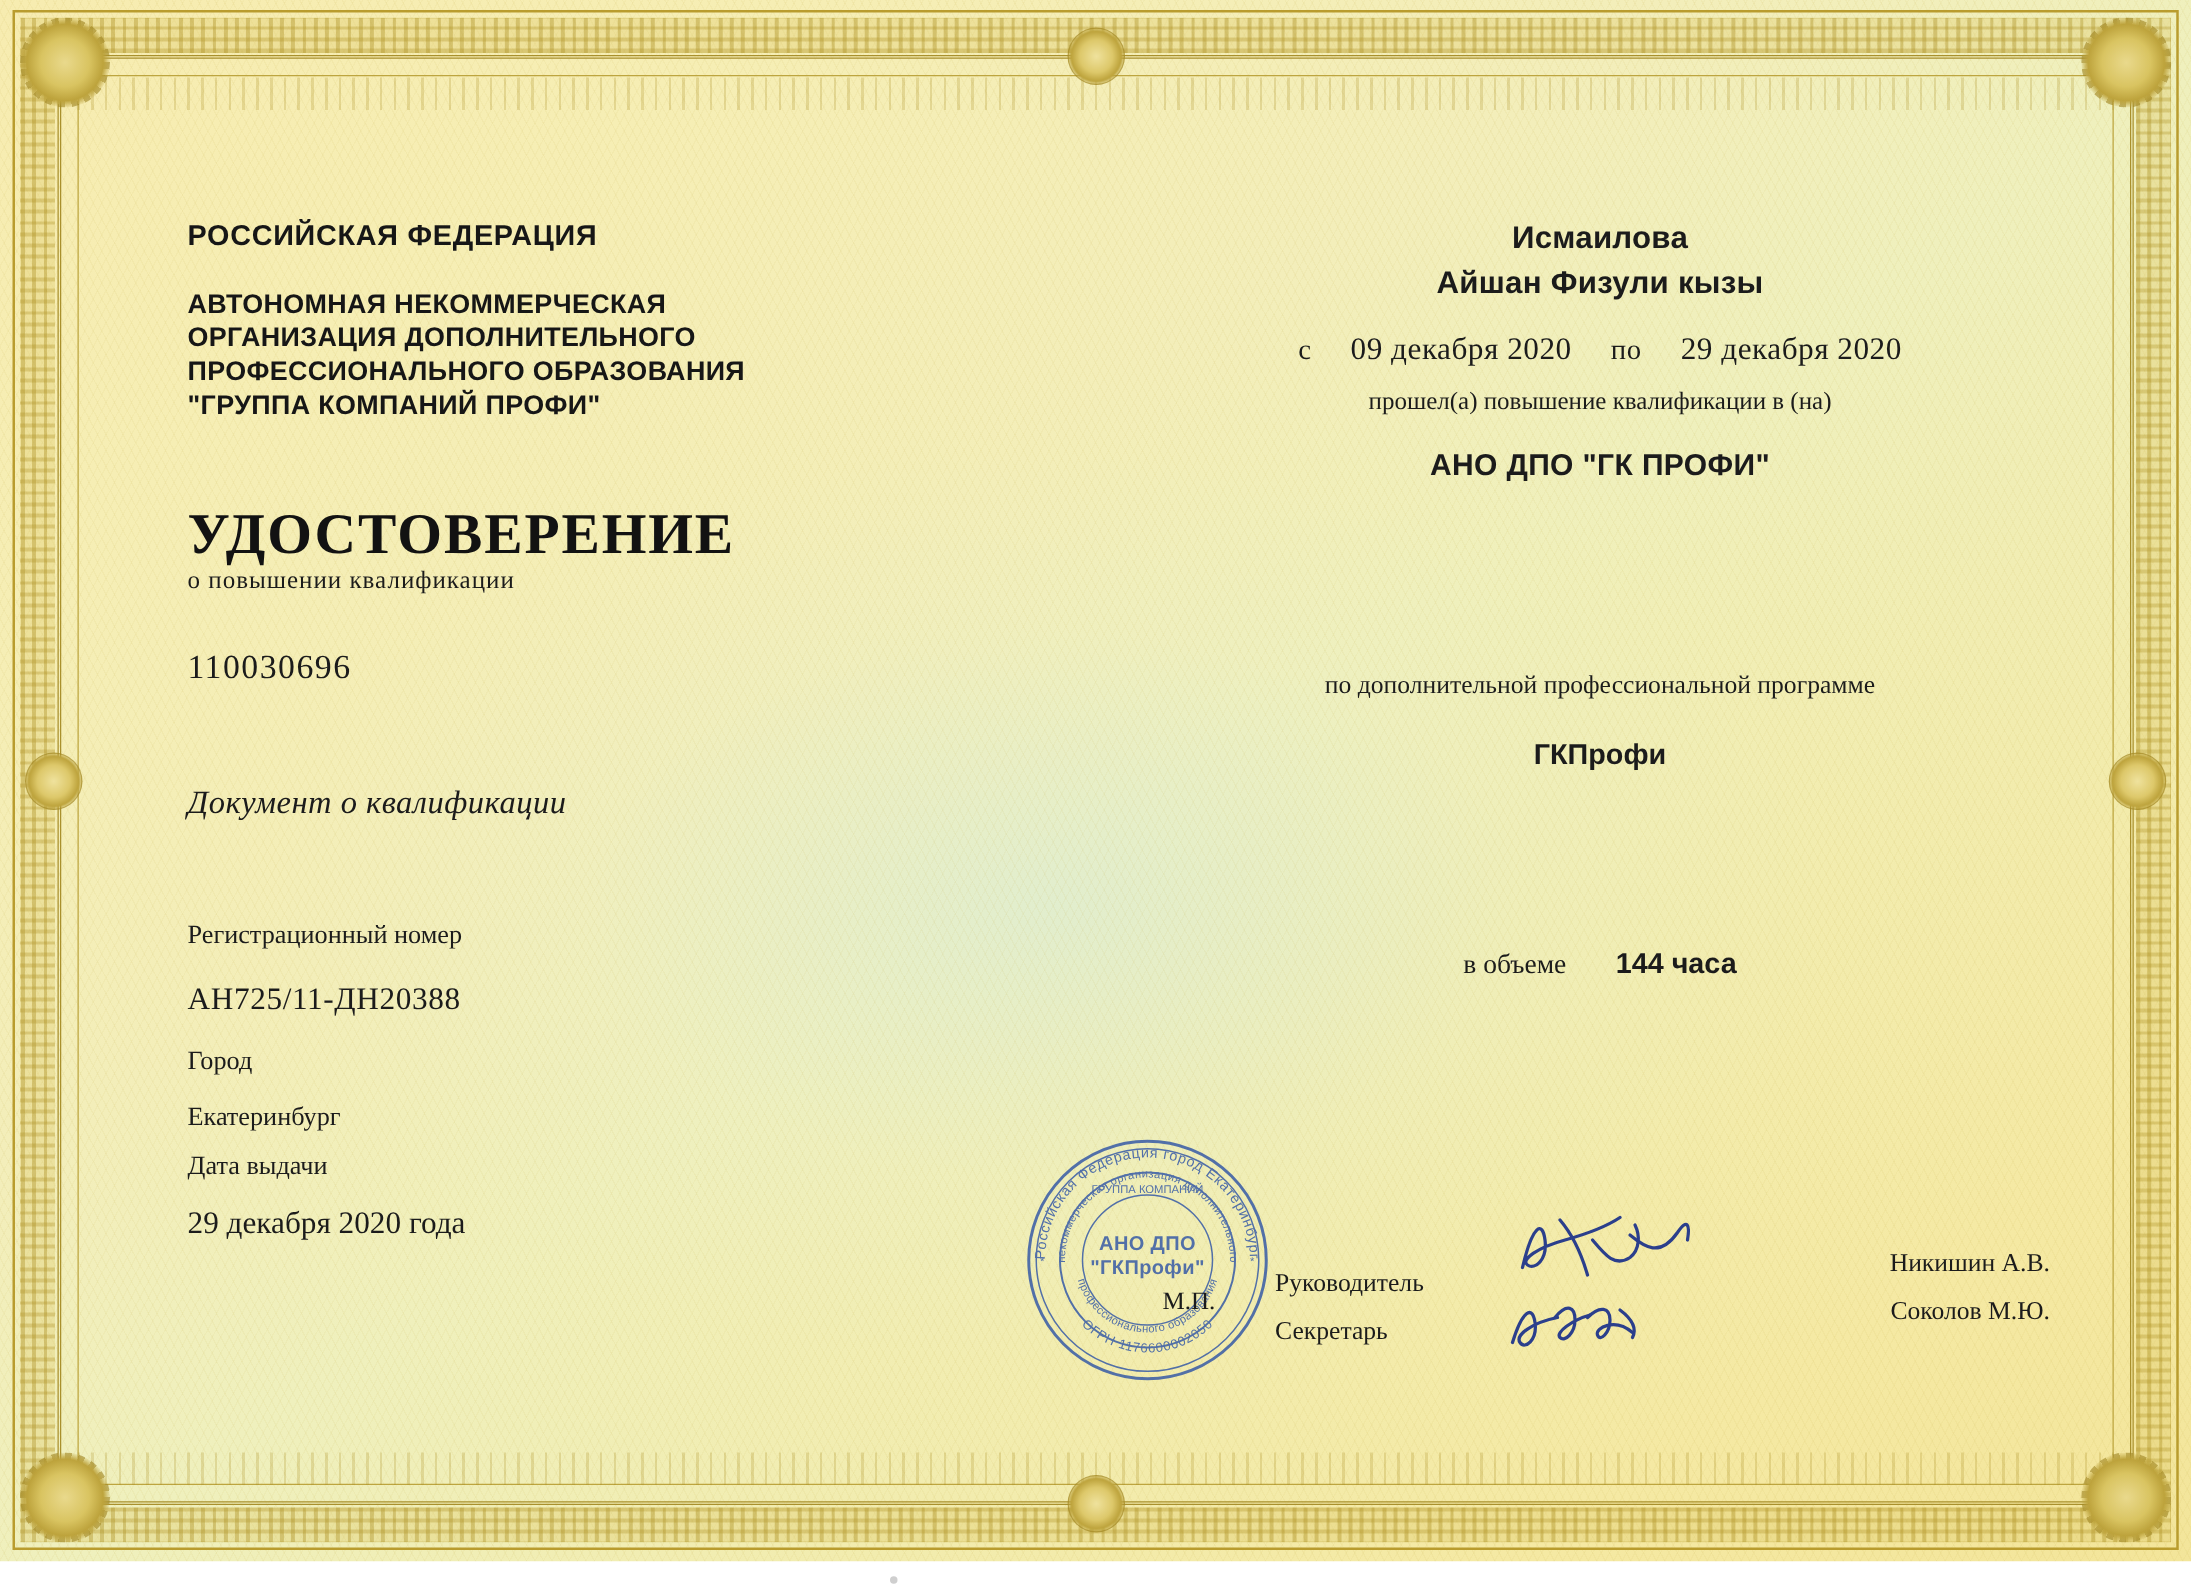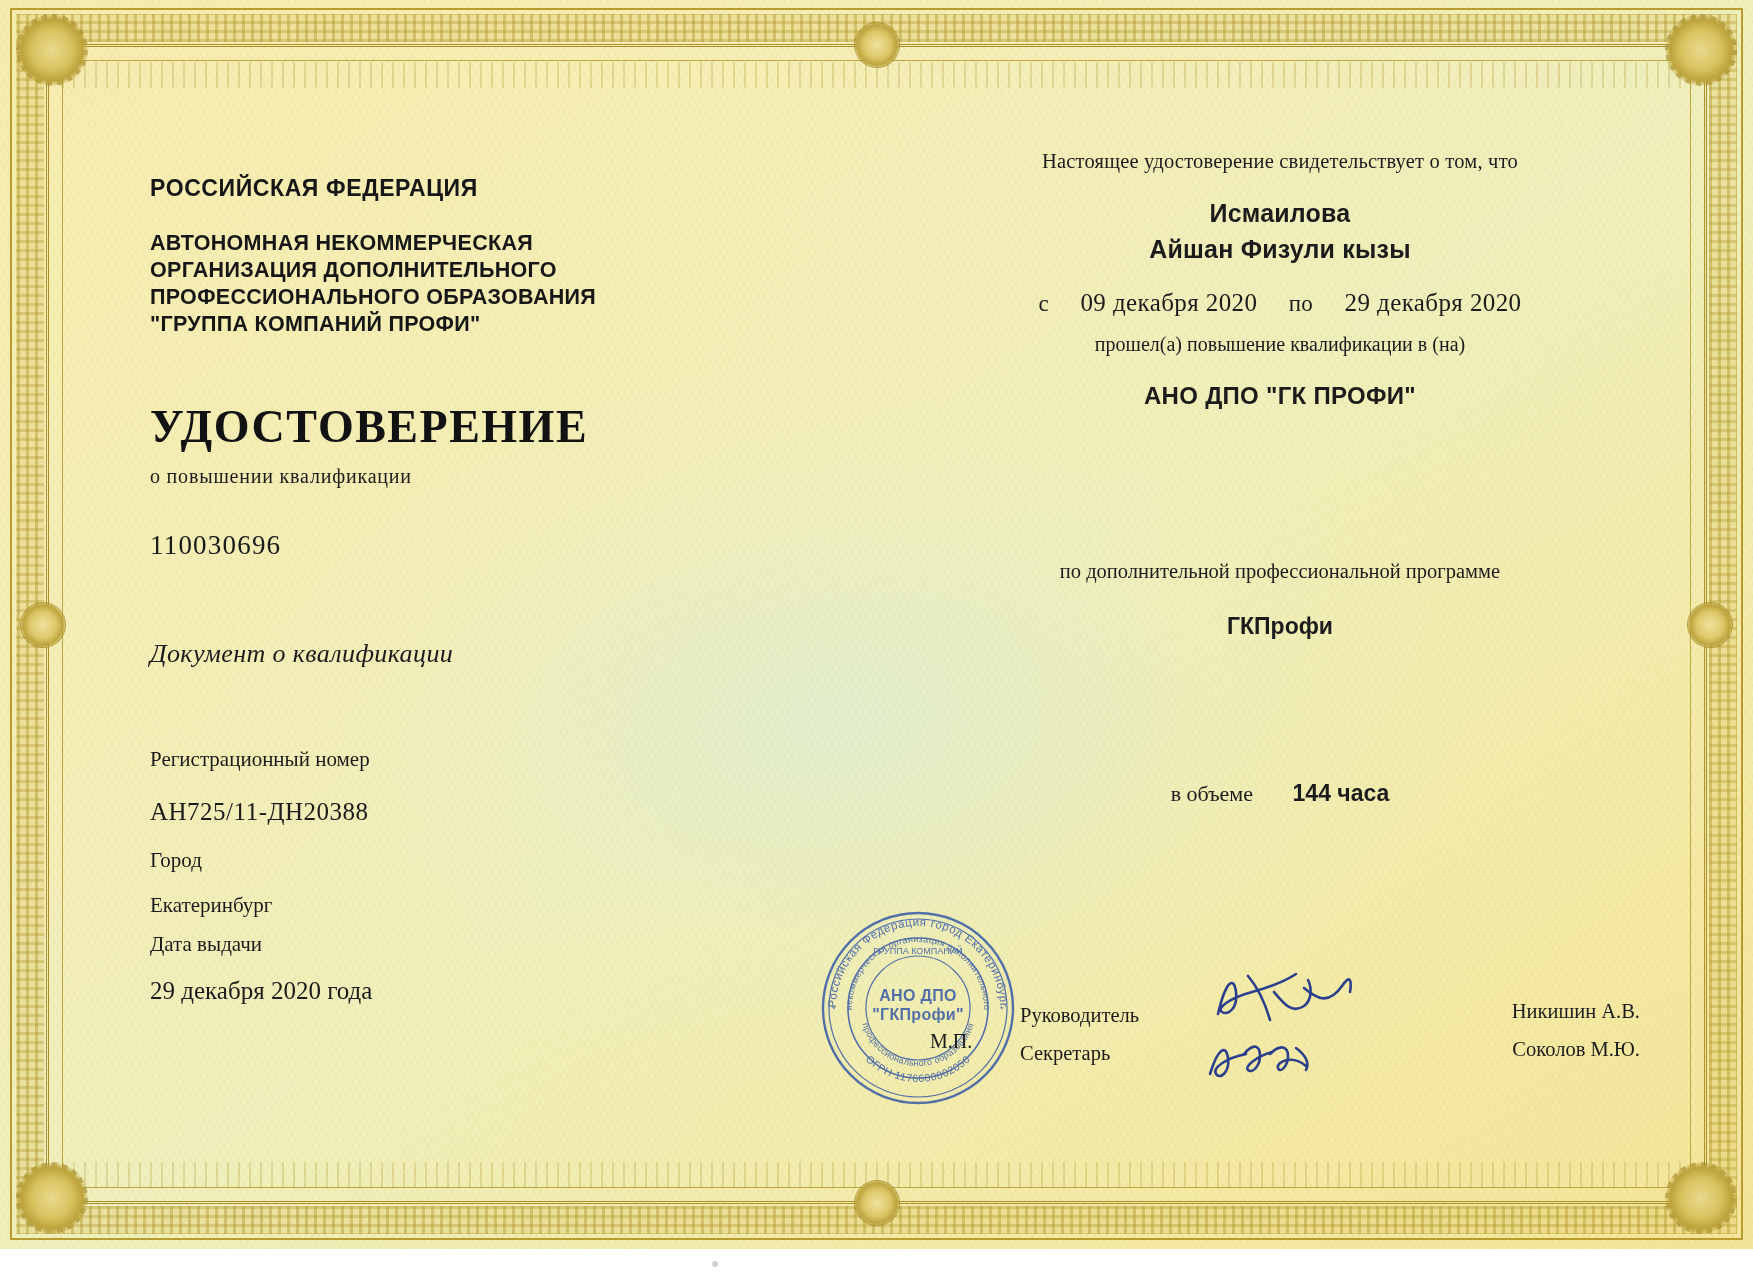--- a/index.html
+++ b/index.html
@@ -171,21 +171,20 @@
   }
   .udost {
     margin-top: 62px;
     font-family: "Liberation Serif", serif;
     font-weight: bold;
     font-size: 46px;
     letter-spacing: 1.5px;
     color: #121212;
   }
   .udost-sub {
-    margin-top: 12px;
     font-size: 20px;
     letter-spacing: .8px;
     color: #1b1b1b;
   }
   .blank-number {
     margin-top: 42px;
     font-size: 27px;
     letter-spacing: 1.2px;
   }
   .doc-kind {
@@ -286,21 +285,21 @@
     width: 620px;
   }
   .sign-row {
     position: relative;
     height: 38px;
     font-size: 20.5px;
   }
   .sign-role {
     position: absolute;
     left: 0;
-    top: 4px;
+    top: 16px;
   }
   .sign-name {
     position: absolute;
     right: 0;
     top: 0;
     font-size: 20.5px;
   }
   .mp {
     position: absolute;
     left: 930px;
@@ -396,21 +395,20 @@
         <div class="doc-kind">Документ о квалификации</div>
         <div class="reg-label">Регистрационный номер</div>
         <div class="reg-value">АН725/11-ДН20388</div>
         <div class="city-label">Город</div>
         <div class="city-value">Екатеринбург</div>
         <div class="date-label">Дата выдачи</div>
         <div class="date-value">29 декабря 2020 года</div>
       </div>
 
       <div class="right-col">
-        <div class="certify-line">Настоящее удостоверение свидетельствует о том, что</div>
         <div class="holder">
           <div>Исмаилова</div>
           <div>Айшан Физули кызы</div>
         </div>
         <div class="period">
           <span class="lbl">с</span>
           <span class="sp"></span>
           <span>09 декабря 2020</span>
           <span class="sp"></span>
           <span class="lbl">по</span>

